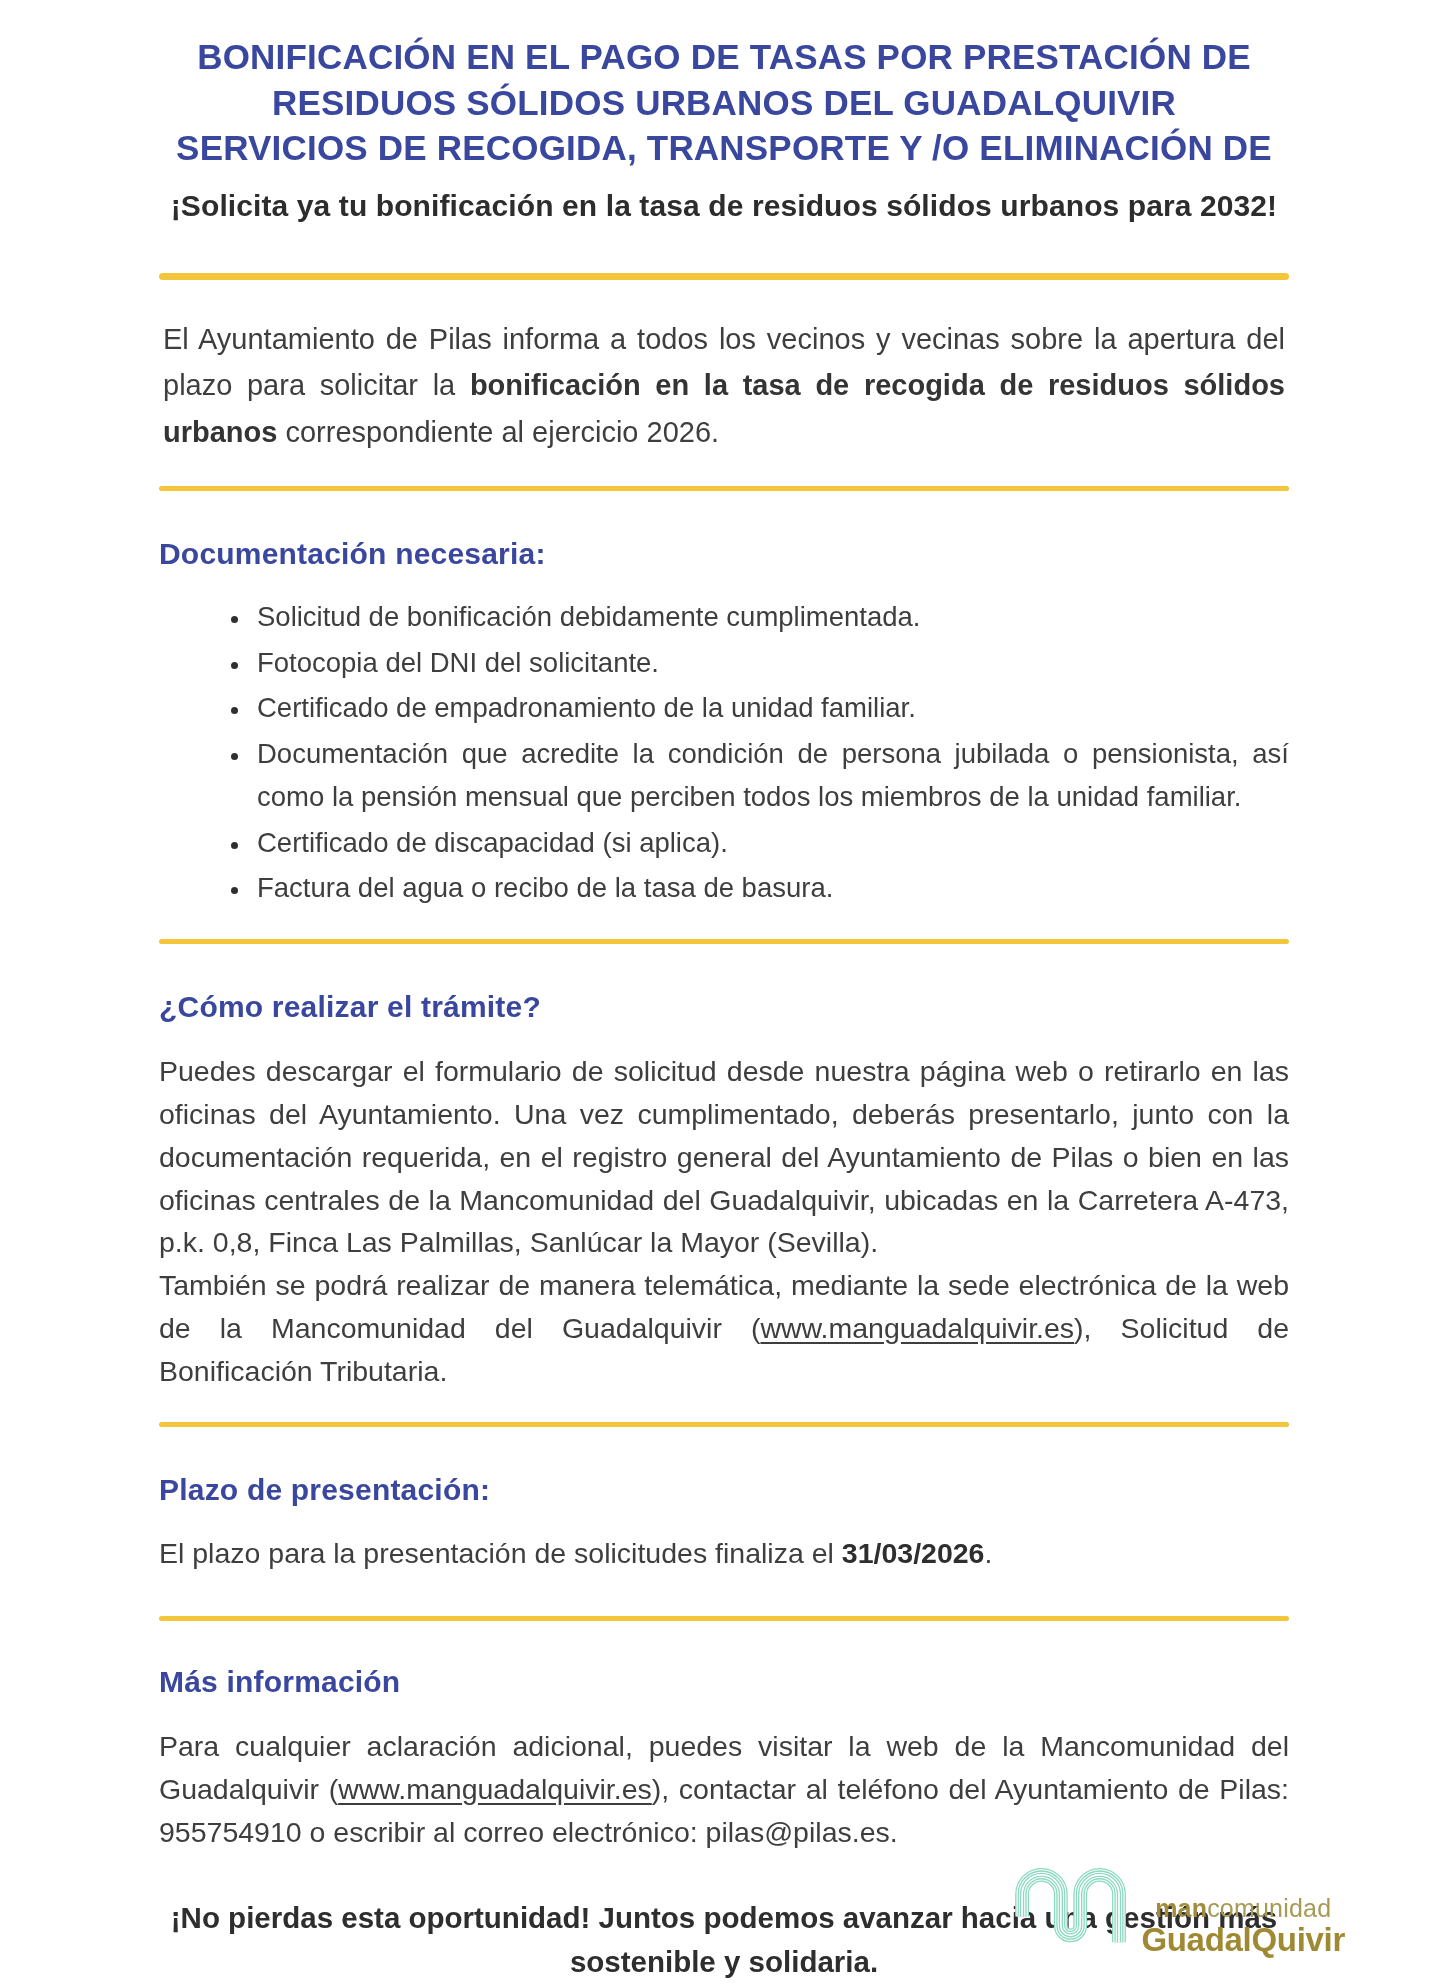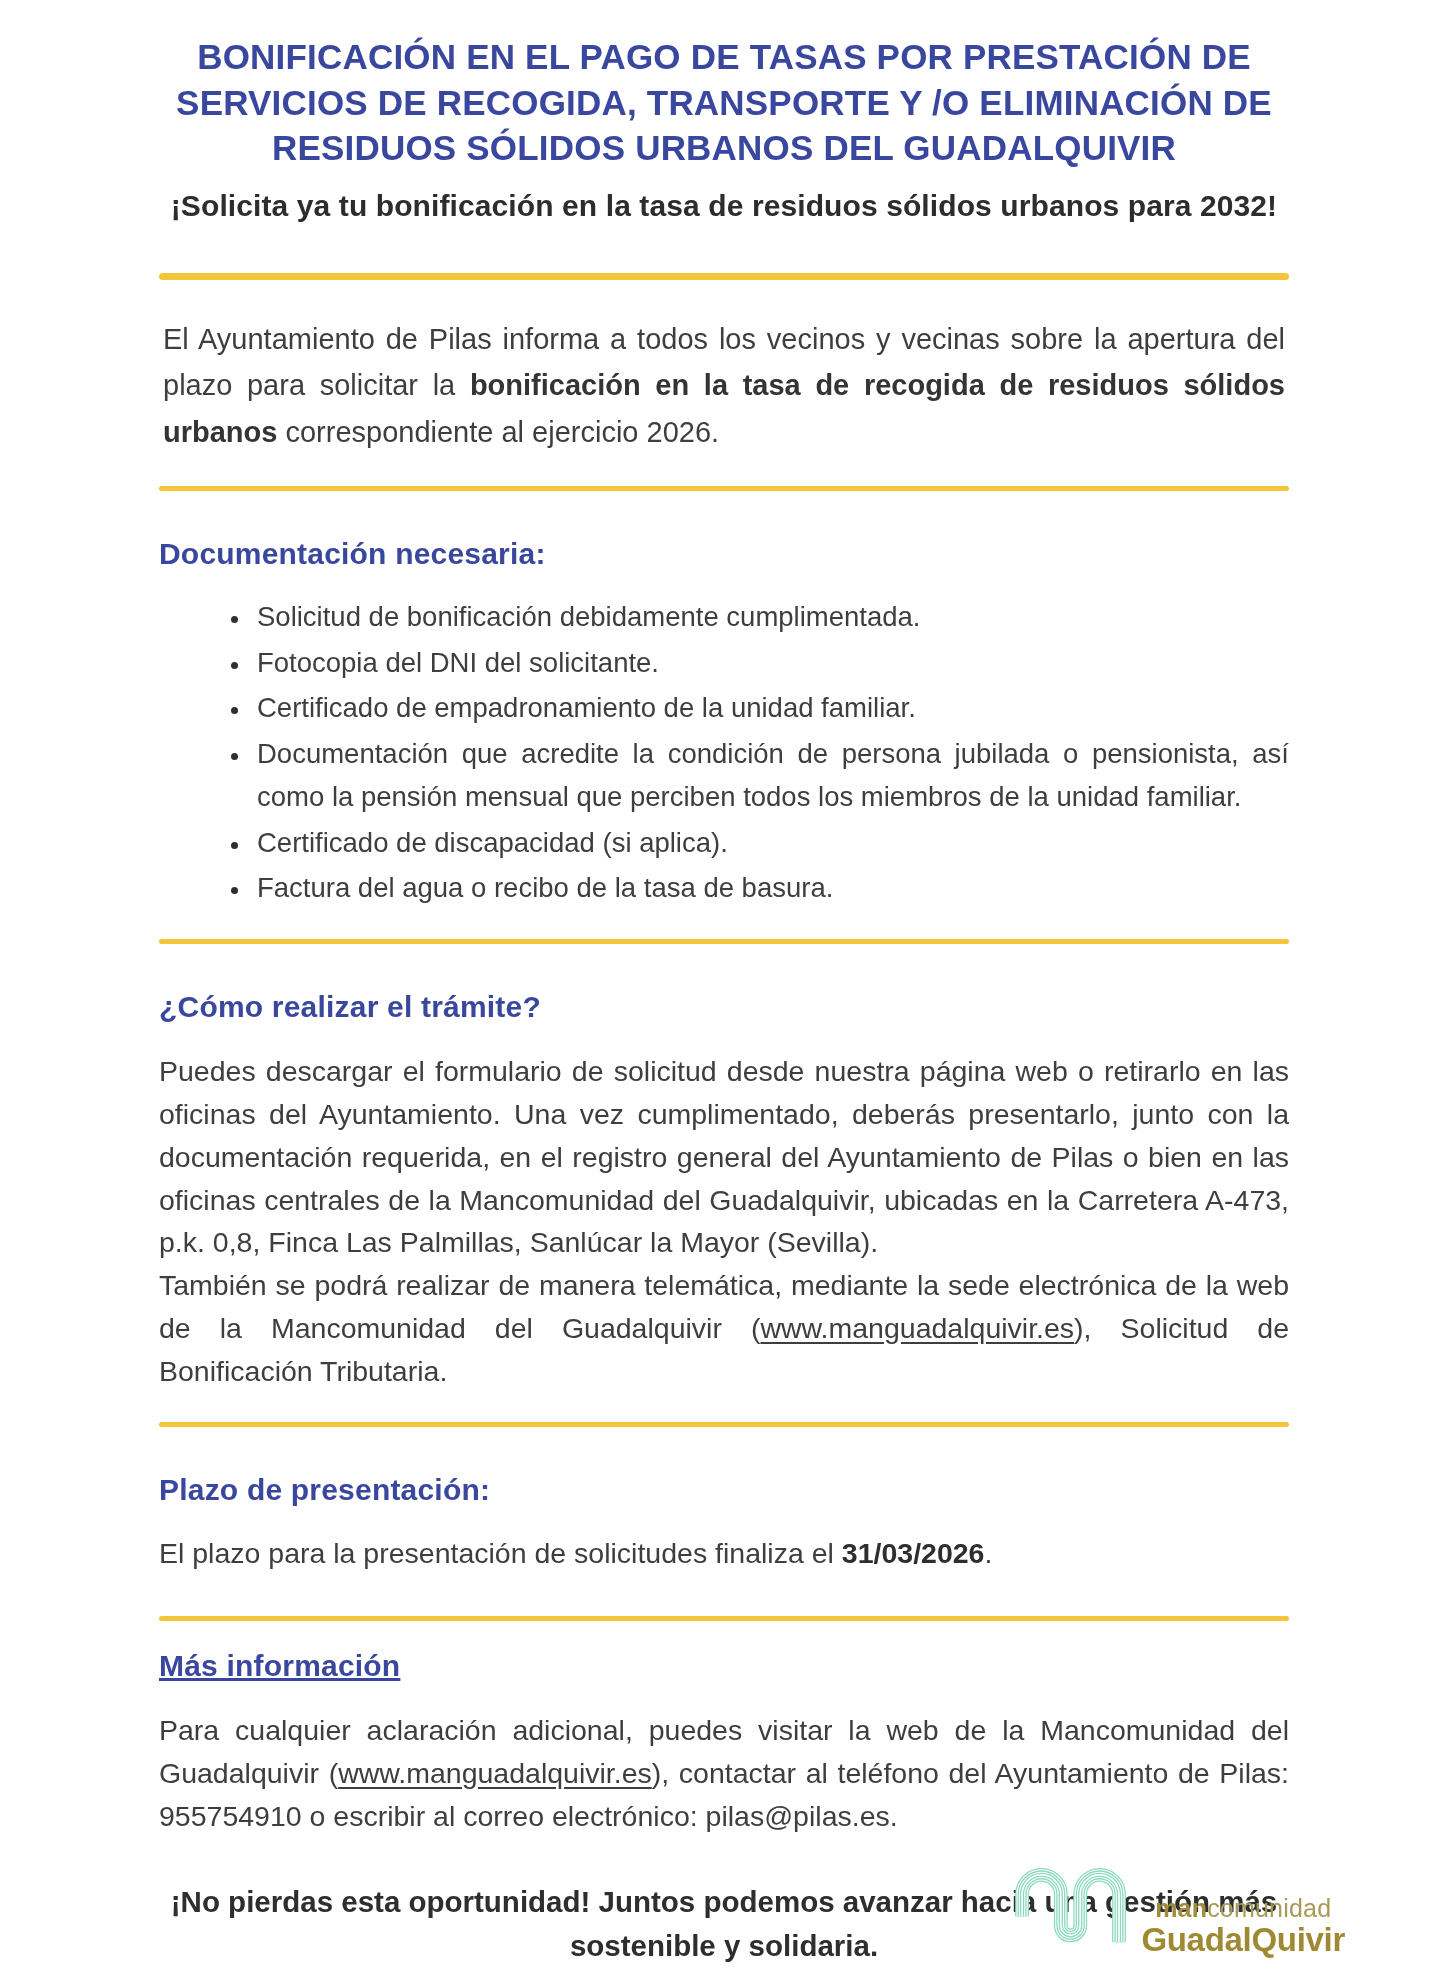--- a/index.html
+++ b/index.html
@@ -95,22 +95,22 @@
   .logo-line1 .lt-light{color:#a89a55;}
   .logo-line2{font-size:33px;font-weight:700;color:#9f8a33;letter-spacing:-.3px;margin-top:-2px;}
 </style>
 </head>
 <body>
 
 <div class="page">
 
   <h1 class="title">
     <div>BONIFICACIÓN EN EL PAGO DE TASAS POR PRESTACIÓN DE</div>
+    <div>RESIDUOS SÓLIDOS URBANOS DEL GUADALQUIVIR</div>
     <div>SERVICIOS DE RECOGIDA, TRANSPORTE Y /O ELIMINACIÓN DE</div>
-    <div>RESIDUOS SÓLIDOS URBANOS DEL GUADALQUIVIR</div>
   </h1>
 
   <div class="subtitle">¡Solicita ya tu bonificación en la tasa de residuos sólidos urbanos para 2032!</div>
 
   <div class="divider thick"></div>
 
   <p class="intro"><span>El Ayuntamiento de Pilas informa a todos los vecinos y vecinas sobre la apertura del plazo para solicitar la </span><b>bonificación en la tasa de recogida de residuos sólidos urbanos</b><span> correspondiente al ejercicio 2026.</span></p>
 
   <div class="divider"></div>
 
@@ -137,21 +137,21 @@
   <div class="divider"></div>
 
   <section>
     <h2 class="section">Plazo de presentación:</h2>
     <p class="plazo-text"><span>El plazo para la presentación de solicitudes finaliza el </span><b>31/03/2026</b><span>.</span></p>
   </section>
 
   <div class="divider" style="margin-top:46px;"></div>
 
   <section>
-    <h2 class="section" style="margin-top:28px;text-decoration:underline;">Más información</h2>
+    <h2 class="section" style="margin-top:44px;">Más información</h2>
     <p class="para"><span>Para cualquier aclaración adicional, puedes visitar la web de la Mancomunidad del Guadalquivir (</span><span class="link">www.manguadalquivir.es</span><span>), contactar al teléfono del Ayuntamiento de Pilas: 955754910 o escribir al correo electrónico: pilas@pilas.es.</span></p>
   </section>
 
   <p class="closing">¡No pierdas esta oportunidad! Juntos podemos avanzar hacia una gestión más sostenible y solidaria.</p>
 
   <div class="logo">
     <svg class="logo-mark" width="120" height="105" viewBox="0 0 130 100" aria-hidden="true">
       <g fill="none" stroke-linecap="butt">
         <path d="M12 64 V40 A21 21 0 0 1 54 40 V74 A10.5 10.5 0 0 0 75 74 V40 A21 21 0 0 1 117 40 V92" stroke="#8ad9c0" stroke-width="15"></path>
         <path d="M12 64 V40 A21 21 0 0 1 54 40 V74 A10.5 10.5 0 0 0 75 74 V40 A21 21 0 0 1 117 40 V92" stroke="#ffffff" stroke-width="12.2"></path>

